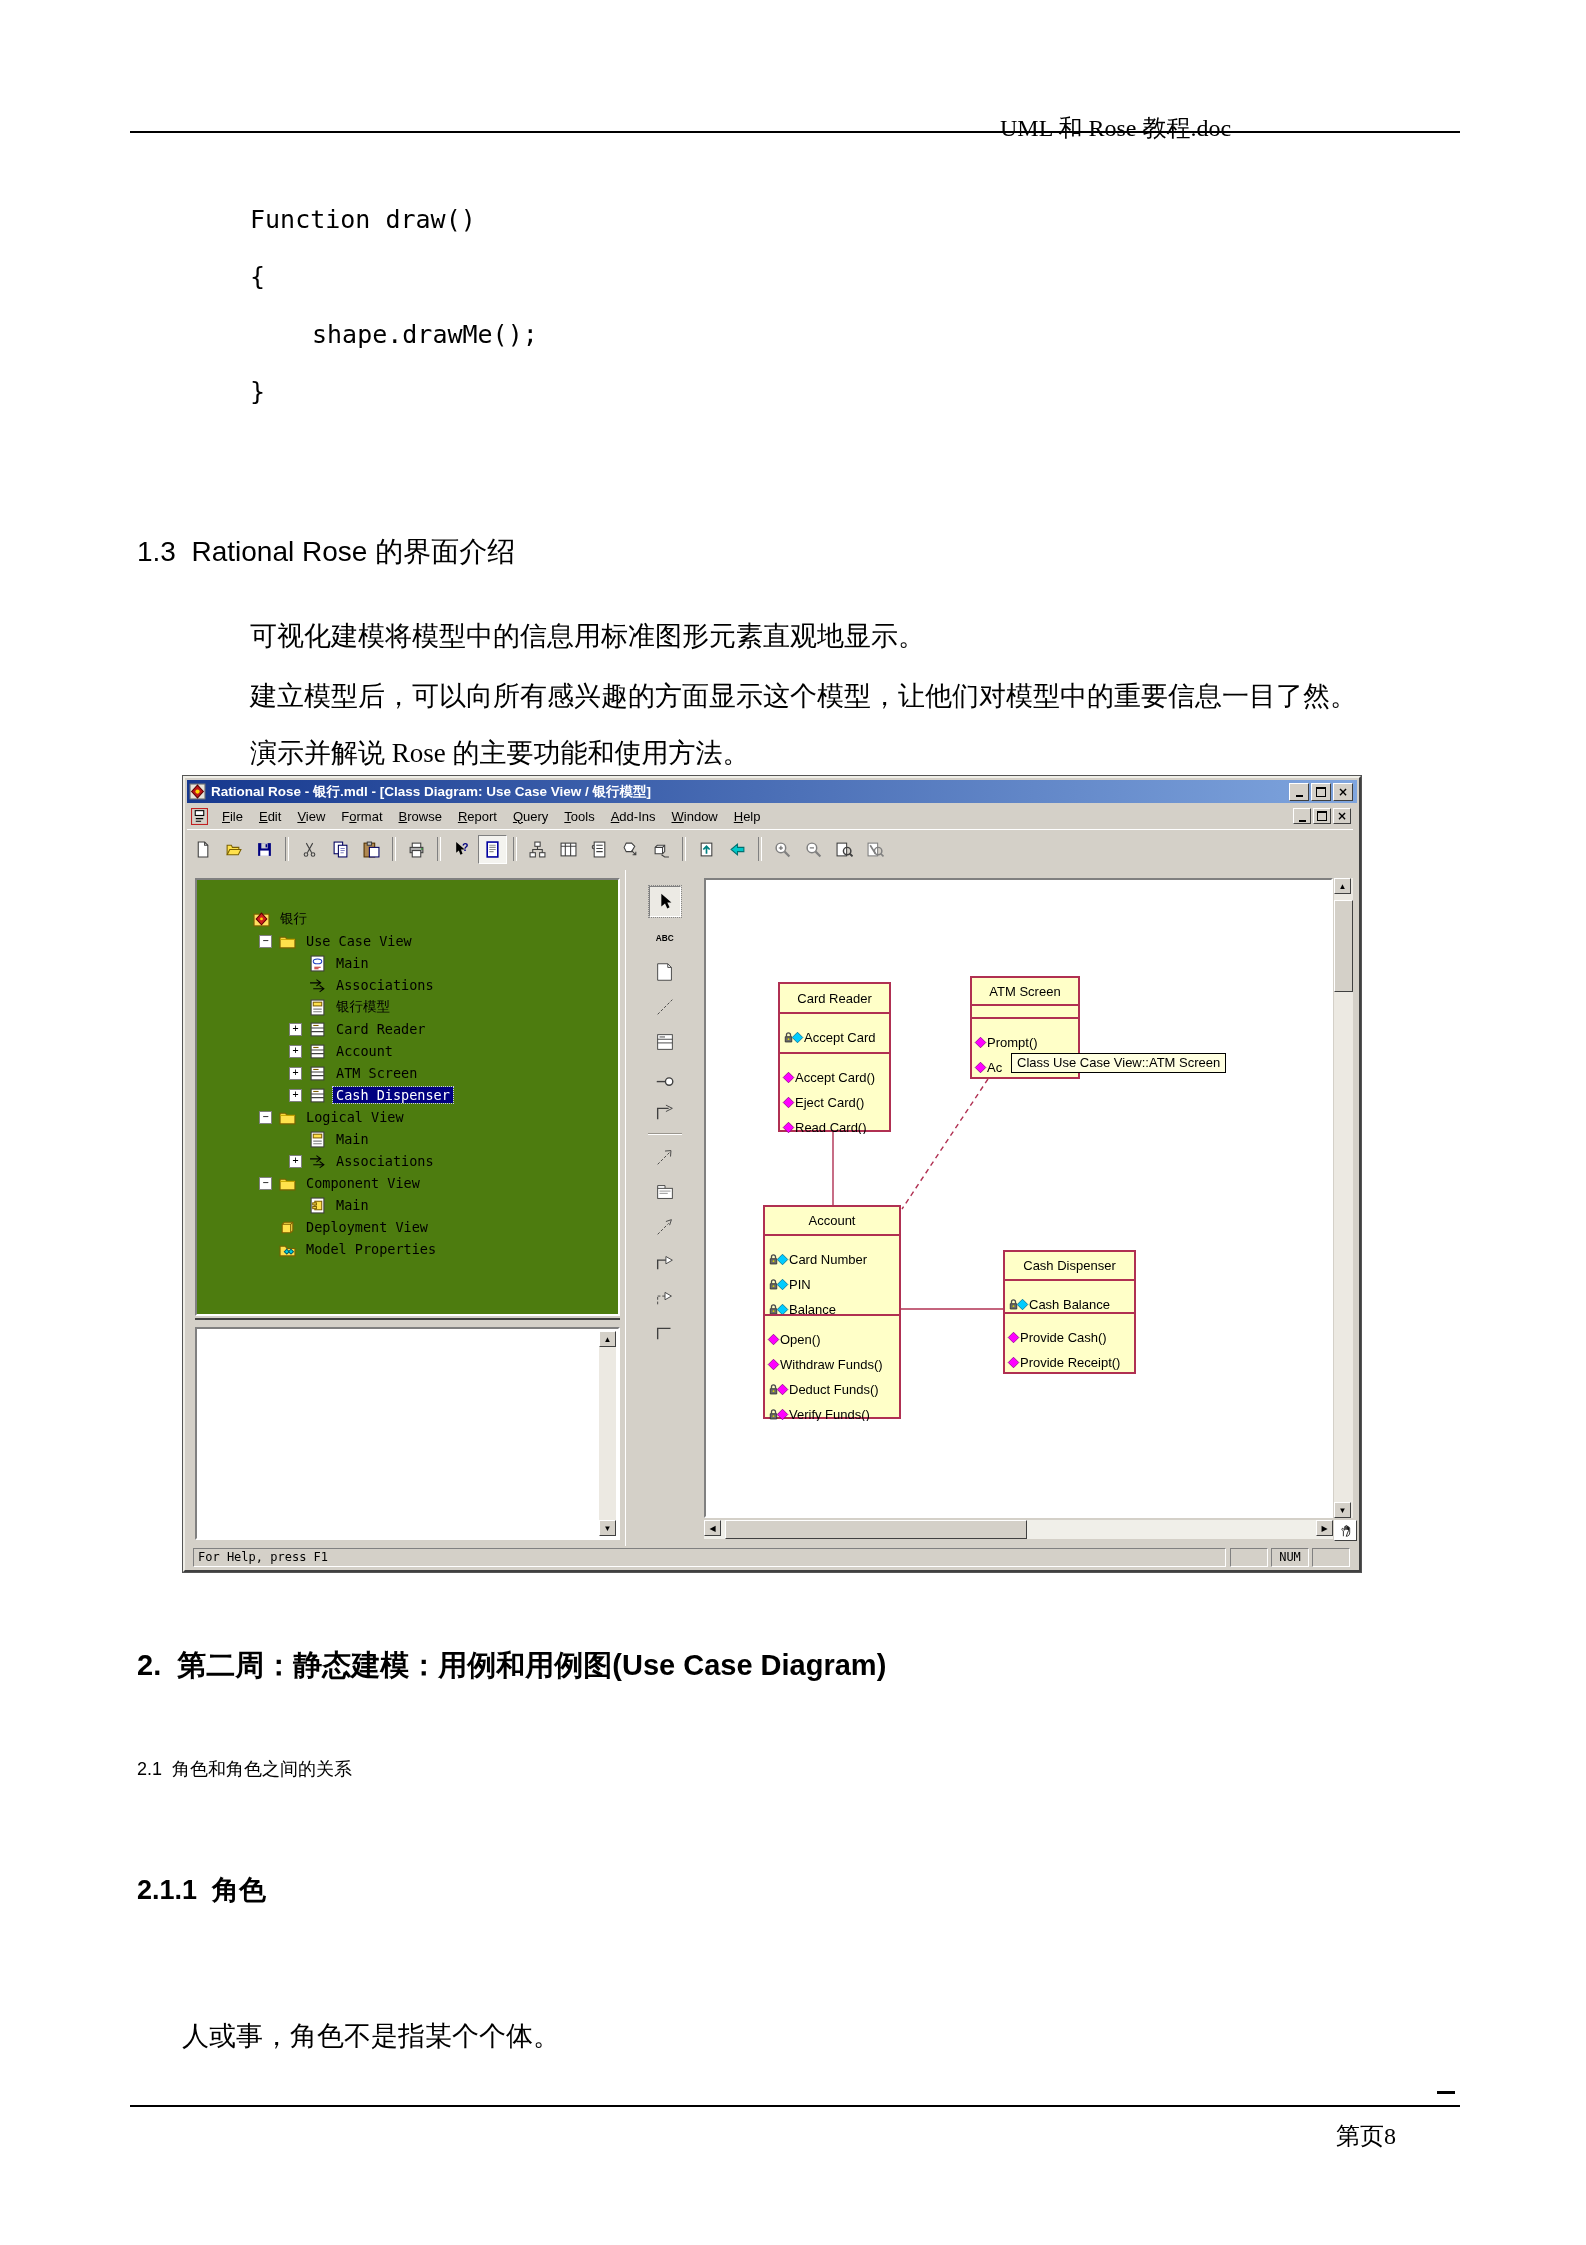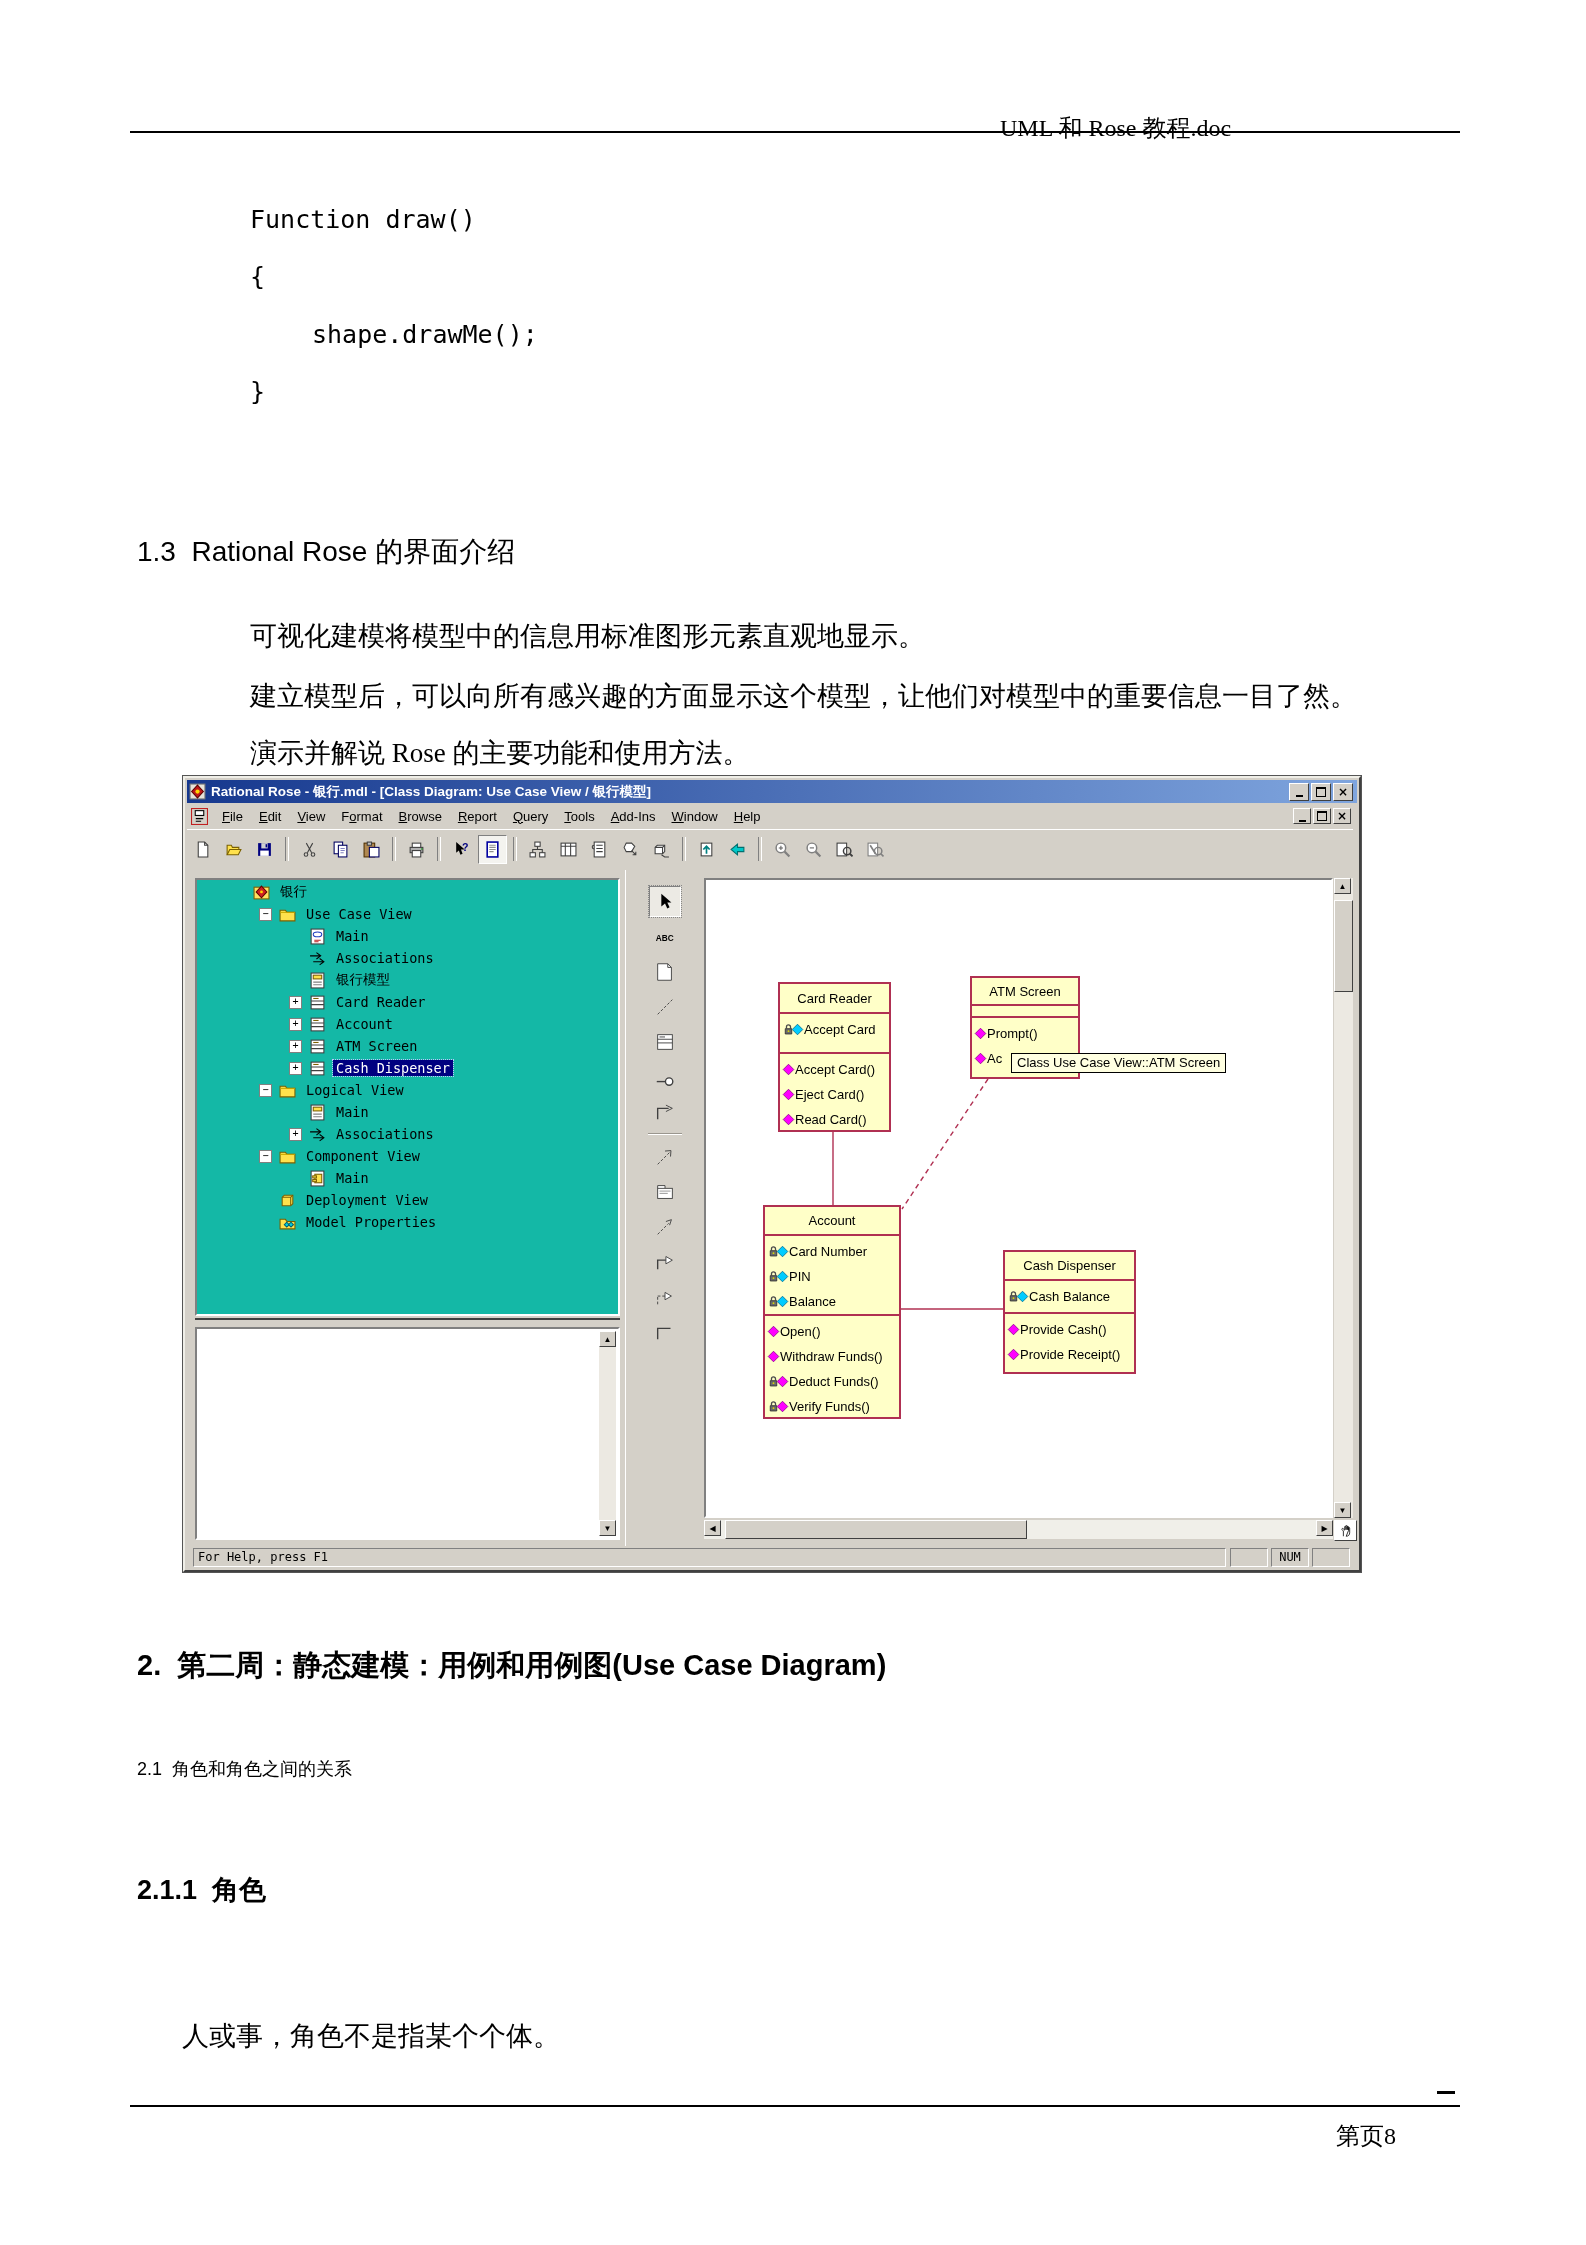--- a/index.html
+++ b/index.html
@@ -45,22 +45,22 @@
 
   .toolbar{left:2px;top:51px;width:1166px;height:38px;background:#d4d0c8;display:flex;align-items:center;
            border-top:1px solid #fff;box-shadow:inset 0 -1px 0 #9a968e;}
   .tb-btn{width:27px;height:27px;margin:0 1px;display:flex;align-items:center;justify-content:center;border:1px solid transparent;}
   .tb-btn.sel{background:#f4f3ef;border-color:#808080 #fff #fff #808080;}
   .tb-sep{width:2px;height:24px;margin:0 5px;border-left:1px solid #808080;border-right:1px solid #fff;}
   .isvg{width:17px;height:17px;display:block;}
 
   .mainbg{left:2px;top:89px;width:1166px;height:680px;background:#d4d0c8;}
 
-  .treepanel{left:10px;top:100px;width:425px;height:438px;background:#14b8a6;
-             border:2px solid;border-color:#808080 #fff #fff #808080;overflow:hidden;padding-top:1px;box-sizing:border-box;}
+  .treepanel{left:10px;top:100px;width:425px;height:438px;background:#4d7c0f;
+             border:2px solid;border-color:#808080 #fff #fff #808080;overflow:hidden;padding-top:28px;box-sizing:border-box;}
   .trow{height:22px;display:flex;align-items:center;white-space:nowrap;
         font-family:"DejaVu Sans Mono","Liberation Mono",monospace;font-size:13.5px;}
   .texp{width:11px;height:11px;border:1px solid #808080;background:#fff;margin-right:7px;flex:none;
         font:10px/9px "DejaVu Sans Mono",monospace;text-align:center;}
   .tspc{width:20px;flex:none;}
   .ticon{width:17px;height:17px;margin-right:7px;flex:none;}
   .tlabel{padding:0 3px;}
   .tlabel.sel{background:var(--selbg);color:#fff;outline:1px dotted #c0c0ff;}
 
   .splitter{left:10px;top:540px;width:425px;height:7px;background:#d4d0c8;border-top:2px solid #404040;border-bottom:1px solid #404040;}
@@ -76,21 +76,21 @@
   .p-btn{width:30px;height:29px;margin:2px 9px;display:flex;align-items:center;justify-content:center;border:1px solid transparent;}
   .p-btn.sel{background:#eceae4;border-color:#808080 #fff #fff #808080;outline:1px dotted #888;}
   .p-sep{width:34px;height:0;border-top:1px solid #9a968e;border-bottom:1px solid #fff;margin:4px 0;}
   .psvg{width:22px;height:22px;display:block;}
 
   .canvas{left:519px;top:100px;width:629px;height:640px;background:#fff;
           border:2px solid;border-color:#808080 #fff #fff #808080;box-sizing:border-box;overflow:hidden;}
   .connsvg{position:absolute;left:0;top:0;pointer-events:none;}
   .classbox{position:absolute;background:var(--classfill);border:2px solid var(--classline);box-sizing:border-box;}
   .cb-title{display:flex;align-items:center;justify-content:center;font-size:13px;border-bottom:2px solid var(--classline);box-sizing:border-box;}
-  .cb-comp{border-bottom:2px solid var(--classline);box-sizing:border-box;padding:3px 2px 0 2px;overflow:hidden;}
+  .cb-comp{border-bottom:2px solid var(--classline);box-sizing:border-box;padding:11px 2px 0 2px;overflow:hidden;}
   .cb-comp:last-child{border-bottom:none;}
   .cb-row{height:25px;display:flex;align-items:center;font-size:13px;white-space:nowrap;}
   .mini{width:13px;height:13px;flex:none;}
   .mini.lock{margin-right:-4px;}
   .tooltip{position:absolute;background:var(--tipbg);border:1px solid #000;font-size:13px;
            padding:1px 5px 2px 5px;white-space:nowrap;z-index:5;}
 
   .vscroll{left:1149px;top:100px;width:19px;height:640px;background:#ece9e2;}
   .vthumb{position:absolute;left:0;top:22px;width:17px;height:90px;background:#d4d0c8;border:1px solid;border-color:#fff #404040 #404040 #fff;}
   .vscroll .sarrow.bottom{position:absolute;bottom:0;}

